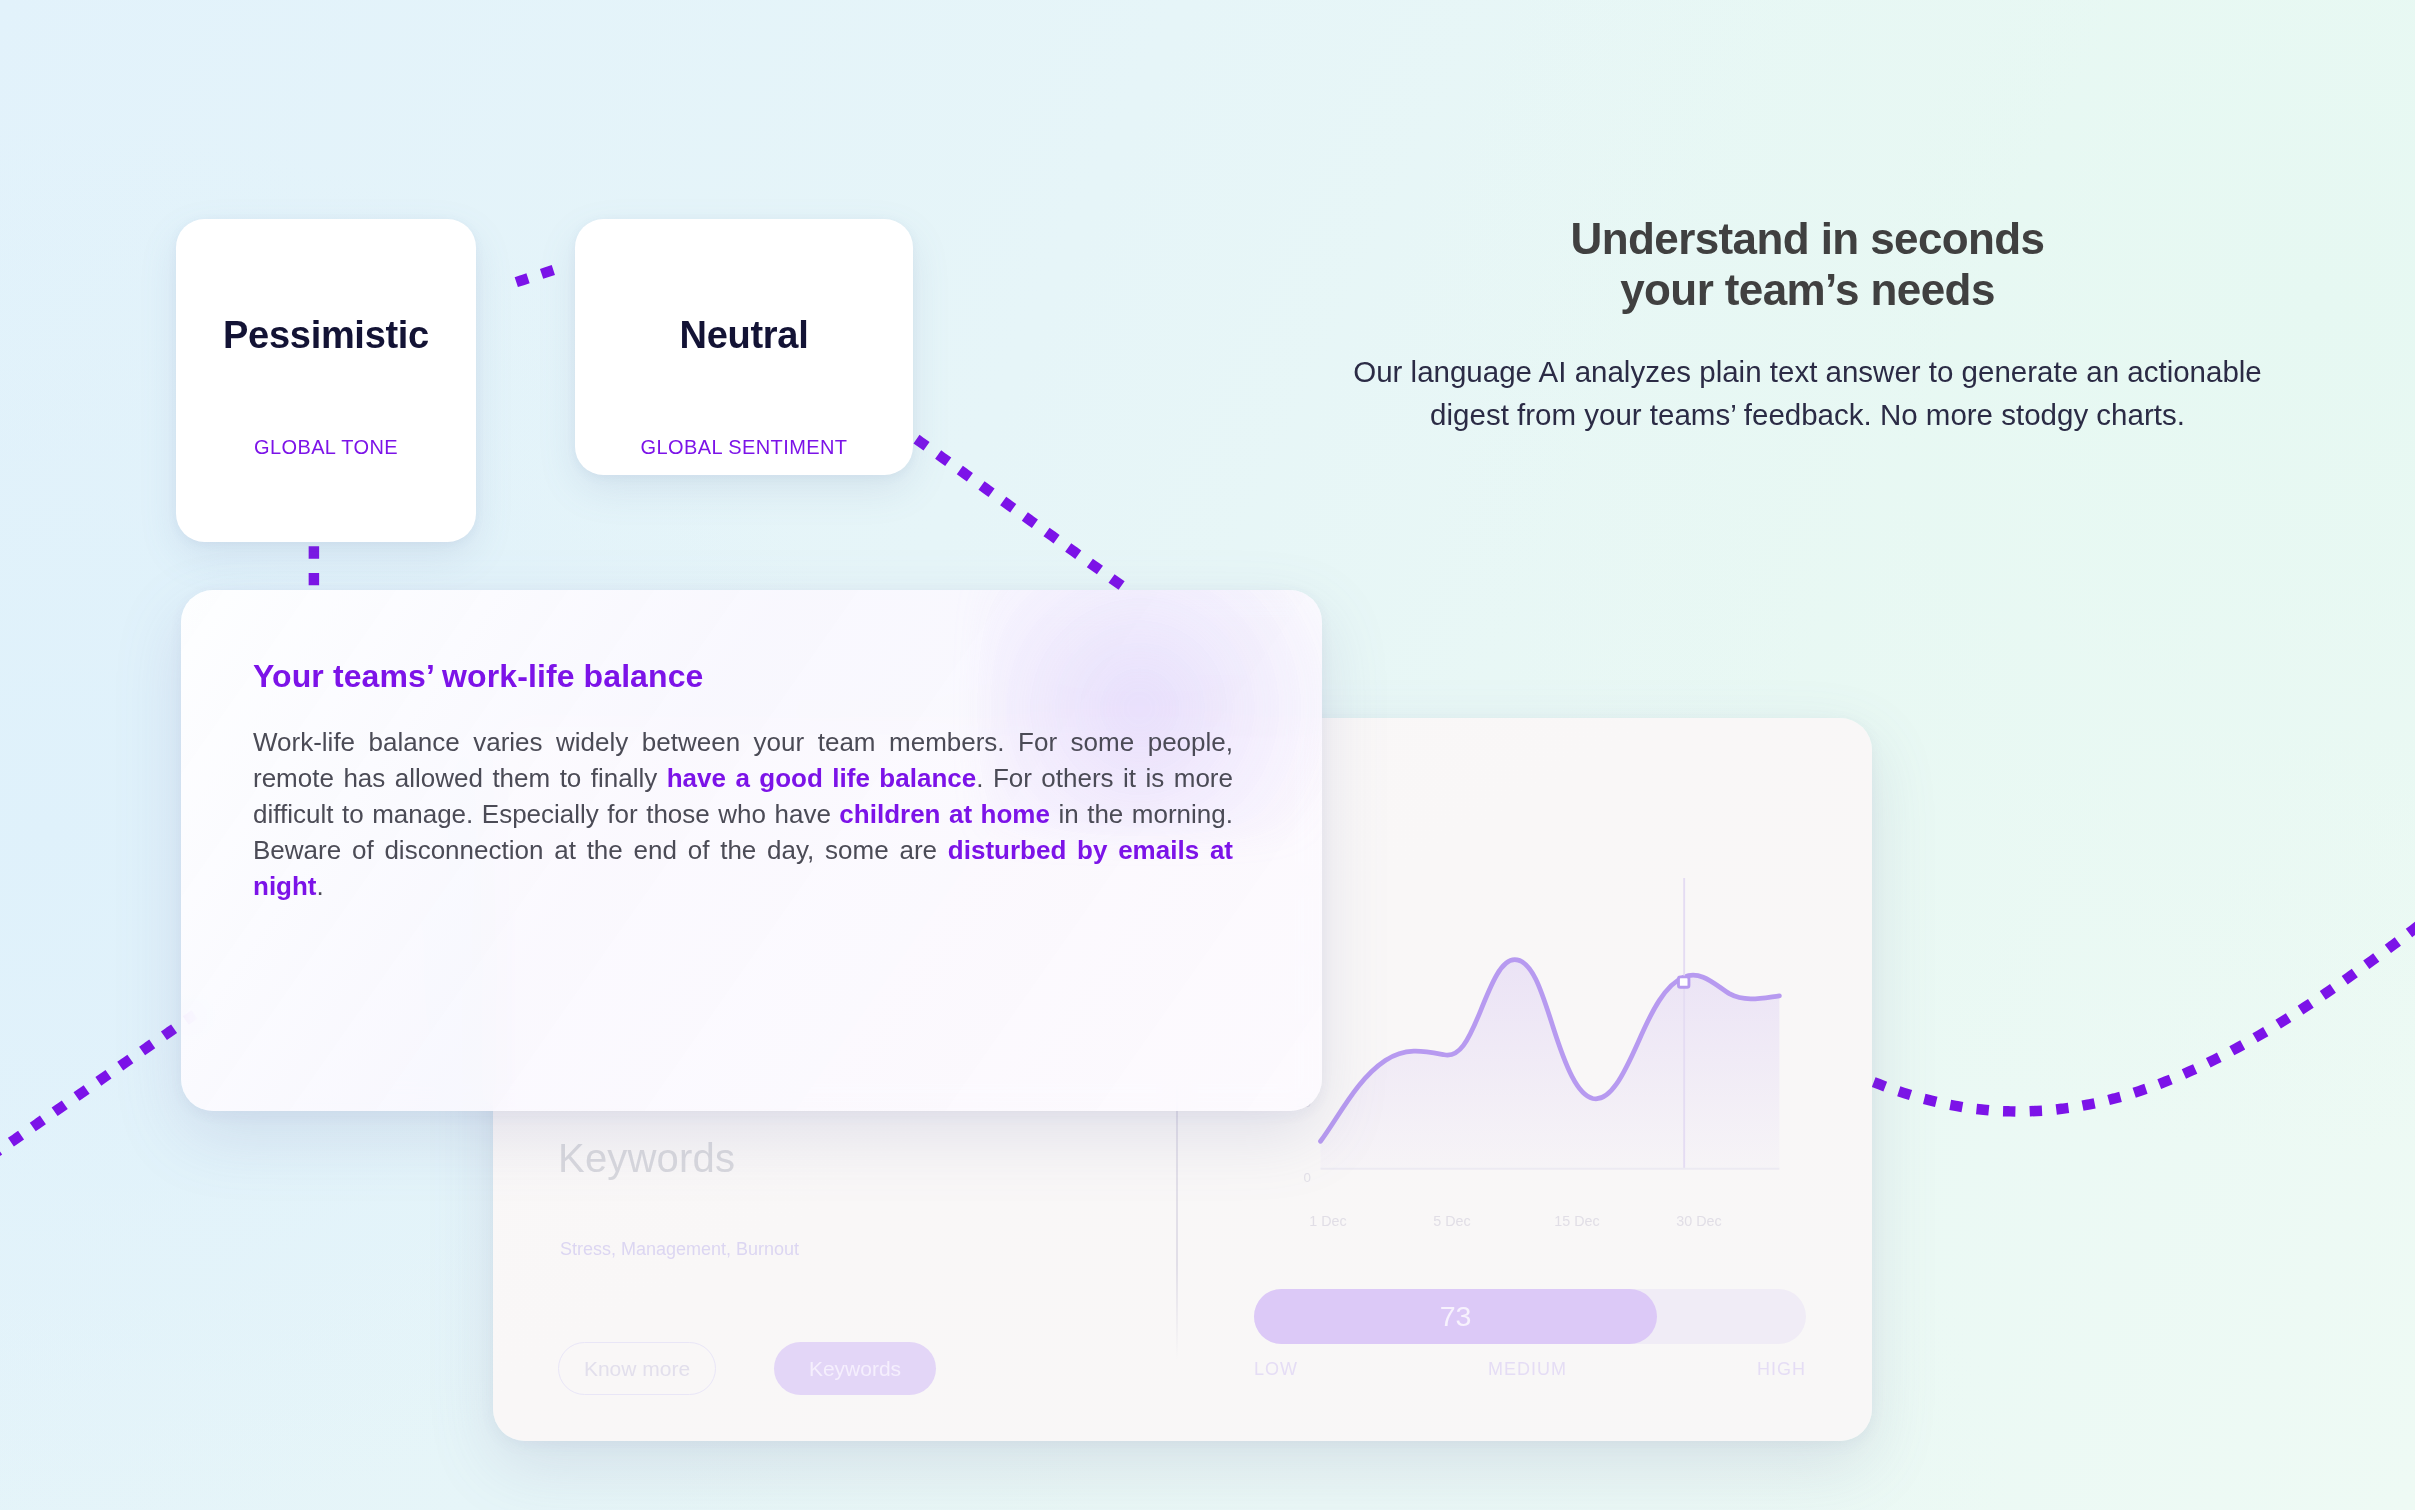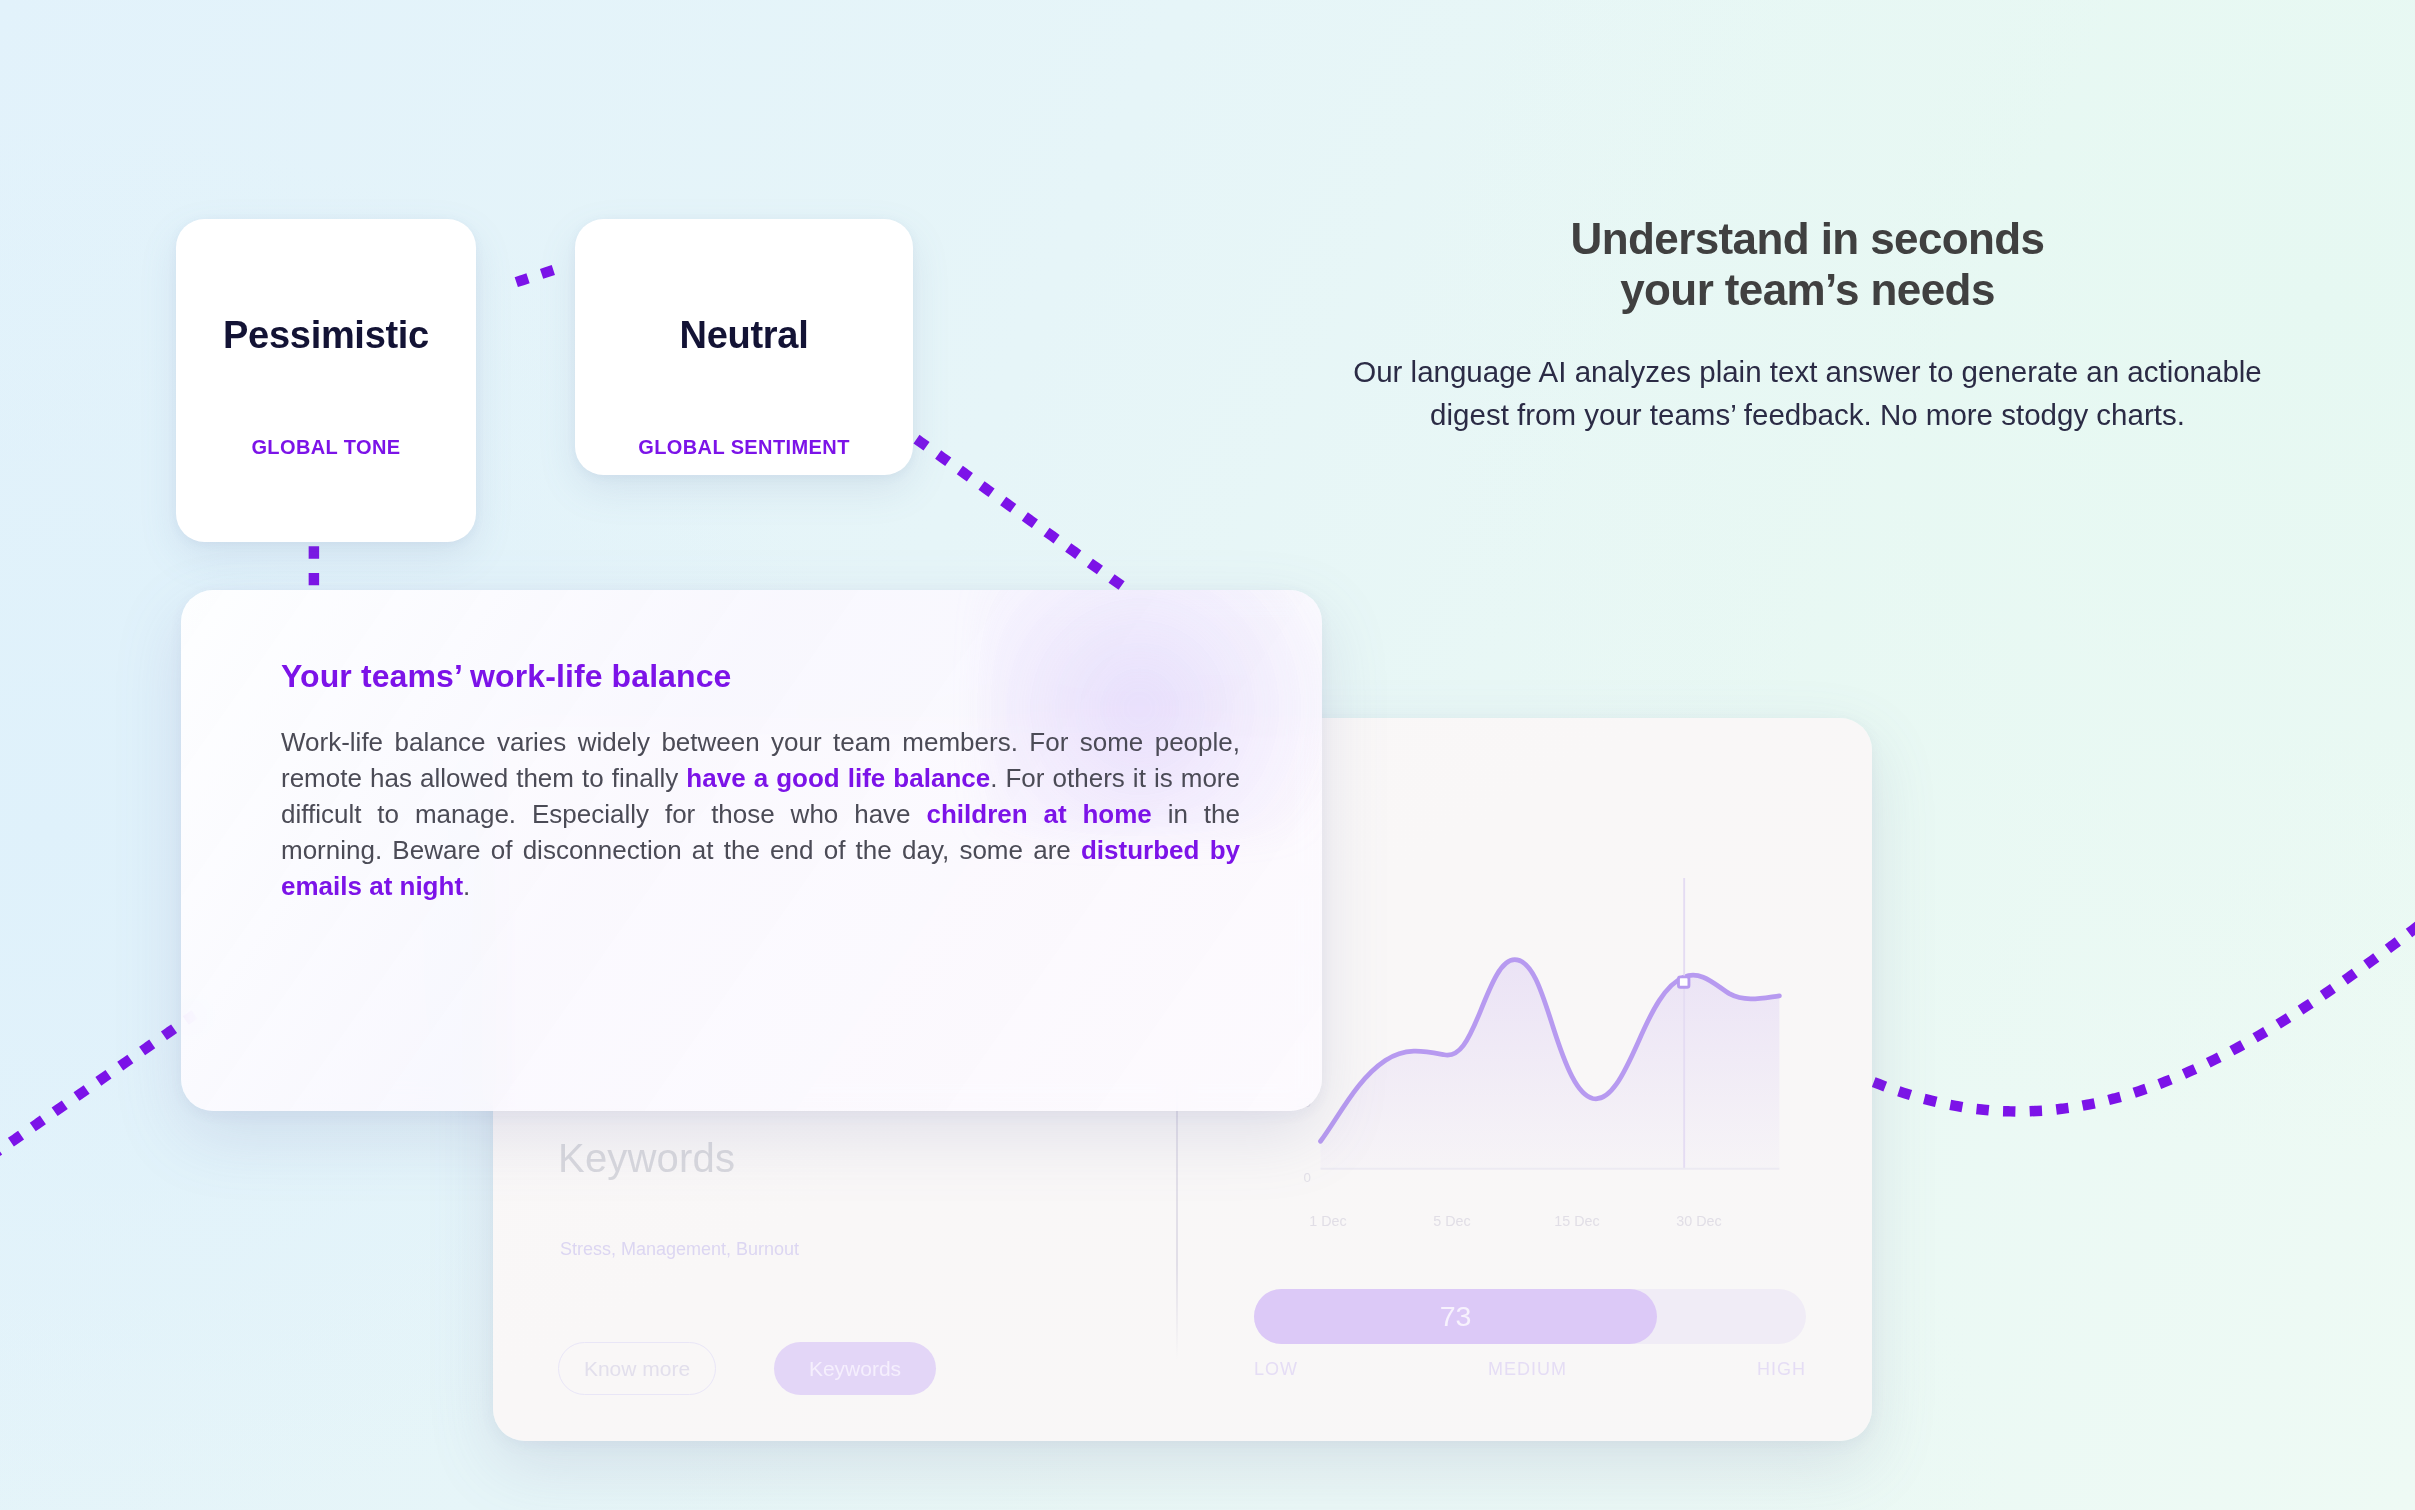--- a/index.html
+++ b/index.html
@@ -23,21 +23,21 @@
   
   .metric-card {
     position:absolute; background:#fff; border-radius:28.5px;
     box-shadow:0 15px 38px rgba(100,120,170,.13), 0 2.9px 9.5px rgba(100,120,170,.07);
     display:flex; flex-direction:column; align-items:center;
   }
   .metric-card .val {
     font-size:38px; font-weight:700; color:#131335; letter-spacing:-0.3px;
   }
   .metric-card .lbl {
-    font-size:20px; font-weight:700; color:#7c13e8; letter-spacing:0.4px;
+    font-size:20px; font-weight:400; color:#7c13e8; letter-spacing:0.4px;
   }
   #card-tone { left:176px; top:219px; width:300px; height:323px; }
   #card-tone .val { margin-top:95px; }
   #card-tone .lbl { margin-top:79px; }
   #card-sent { left:575px; top:219px; width:338px; height:256px; }
   #card-sent .val { margin-top:95px; }
   #card-sent .lbl { margin-top:79px; }
 
   
   #dashboard {
@@ -109,21 +109,21 @@
     background:linear-gradient(125deg, rgba(255,255,255,.93) 0%, rgba(250,248,254,.90) 40%, rgba(252,250,255,.88) 100%);
     backdrop-filter:blur(15px);
     box-shadow:0 25px 67px rgba(110,120,170,.17), 0 3.8px 15px rgba(110,120,170,.08);
     overflow:hidden;
   }
   #insight::after{
     content:""; position:absolute; right:-57px; top:-76px; width:399px; height:323px;
     background:radial-gradient(circle at 40% 60%, rgba(190,160,245,.30), rgba(190,160,245,0) 68%);
     filter:blur(15px); pointer-events:none;
   }
-  .insight-inner { position:relative; z-index:2; padding:68px 82px 0 100px; }
+  .insight-inner { position:relative; z-index:2; padding:68px 82px 0 72px; }
   .insight-title {
     font-size:32px; font-weight:700; color:#7c13e8; letter-spacing:0.1px;
   }
   .insight-body {
     margin-top:30px; font-size:26px; line-height:1.38; color:#4b4b56;
     text-align:justify; text-justify:inter-word; max-width:980px;
   }
   .insight-body b { color:#7c13e8; font-weight:700; }
 
   

